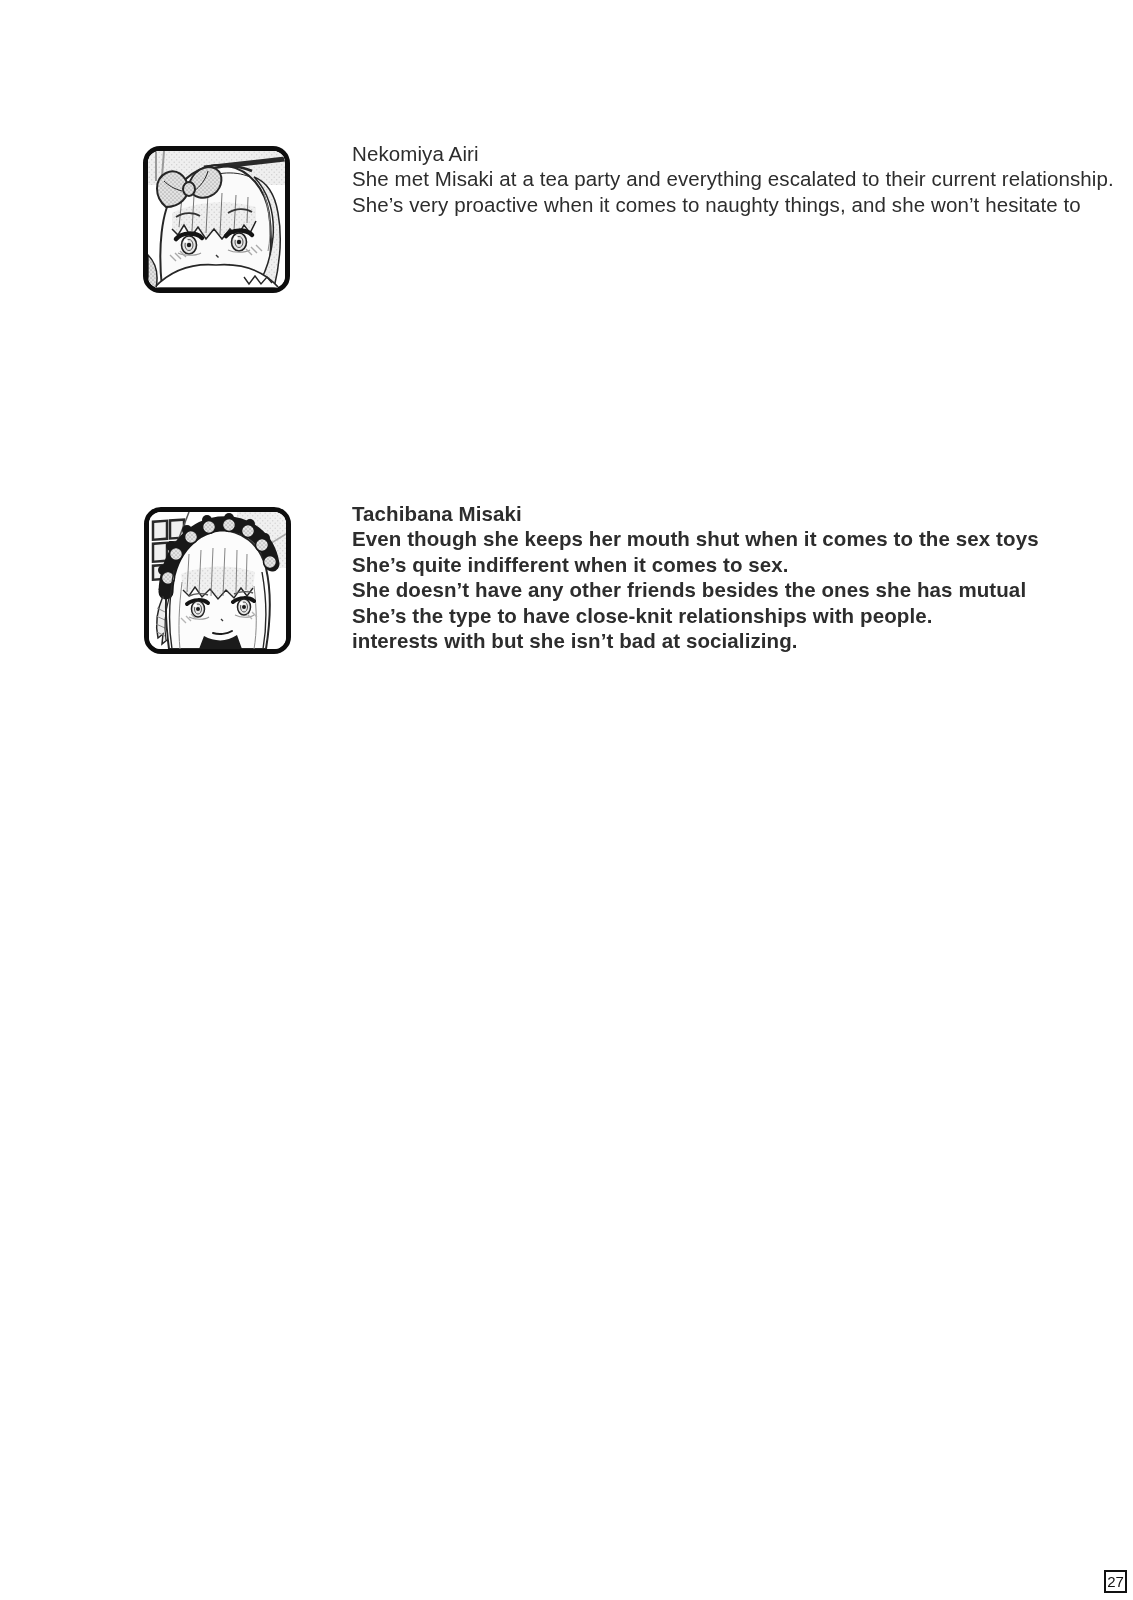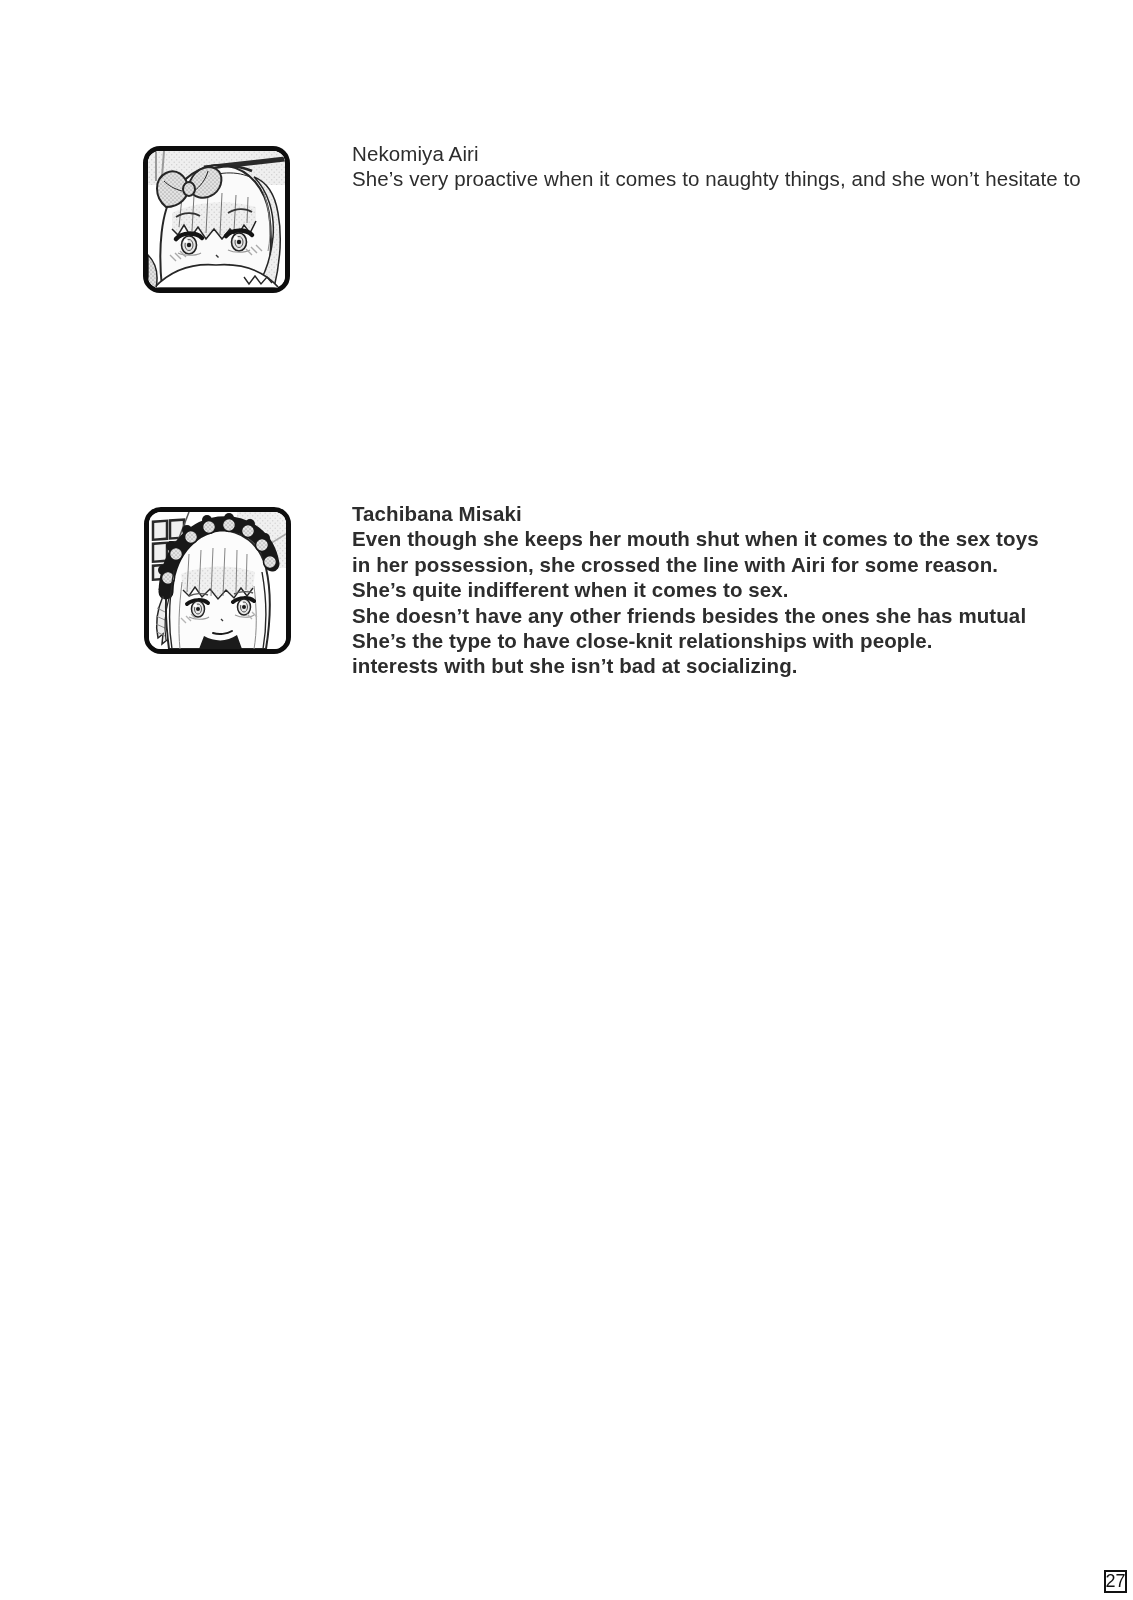--- a/index.html
+++ b/index.html
@@ -47,21 +47,21 @@
     left: 1104px;
     top: 1570px;
     width: 23px;
     height: 23px;
     box-sizing: border-box;
     border: 2px solid #111111;
     background: #ffffff;
     display: flex;
     align-items: center;
     justify-content: center;
-    font-size: 18px;
+    font-size: 15px;
     font-weight: 400;
     color: #111111;
   }
 </style>
 </head>
 <body>
 
 <main>
 
   <section class="profile-section">
@@ -123,20 +123,21 @@
         <path d="M16,30 C20,34 26,38 34,40 M60,20 C58,28 52,36 46,40" stroke="#262626" stroke-width="1" fill="none"></path>
 
         <path d="M6,137 C24,118 44,112 68,114 C94,112 116,120 131,137 Z" fill="#ffffff" stroke="#262626" stroke-width="1.6"></path>
         <path d="M96,126 l5,7 l6,-8 l6,8 l6,-7 l5,6" stroke="#262626" stroke-width="1.4" fill="none"></path>
         <path d="M0,104 C8,112 11,122 8,137 L0,137 Z" fill="url(#p1d)" stroke="#262626" stroke-width="1.5"></path>
       </svg>
     </div>
 
     <div class="profile-text" id="text-airi">
       <div class="text-line char-name">Nekomiya Airi</div>
+      <div class="text-line">She met Misaki at a tea party and everything escalated to their current relationship.</div>
       <div class="text-line">She’s very proactive when it comes to naughty things, and she won’t hesitate to</div>
       <div class="text-line"></div>
     </div>
   </section>
 
   <section class="profile-section">
 
     <div class="portrait-frame" id="portrait-misaki">
       <svg width="137" height="137" viewBox="0 0 137 137" aria-hidden="true">
         <defs>
@@ -220,21 +221,20 @@
         <path d="M72,107 l2,2" stroke="#333333" stroke-width="1.3"></path>
         <path d="M64,121 C70,123 78,122 83,119" stroke="#1c1c1c" stroke-width="2" fill="none" stroke-linecap="round"></path>
 
         <path d="M50,137 L55,124 C66,130 78,130 88,123 L93,137 Z" fill="#1b1b1b"></path>
       </svg>
     </div>
 
     <div class="profile-text" id="text-misaki">
       <div class="text-line char-name">Tachibana Misaki</div>
       <div class="text-line">Even though she keeps her mouth shut when it comes to the sex toys</div>
-      <div class="text-line">in her possession, she crossed the line with Airi for some reason.</div>
       <div class="text-line">She’s quite indifferent when it comes to sex.</div>
       <div class="text-line">She doesn’t have any other friends besides the ones she has mutual</div>
       <div class="text-line">She’s the type to have close-knit relationships with people.</div>
       <div class="text-line">interests with but she isn’t bad at socializing.</div>
     </div>
   </section>
 
   <div class="page-number-box">
     <span>27</span>
   </div>

